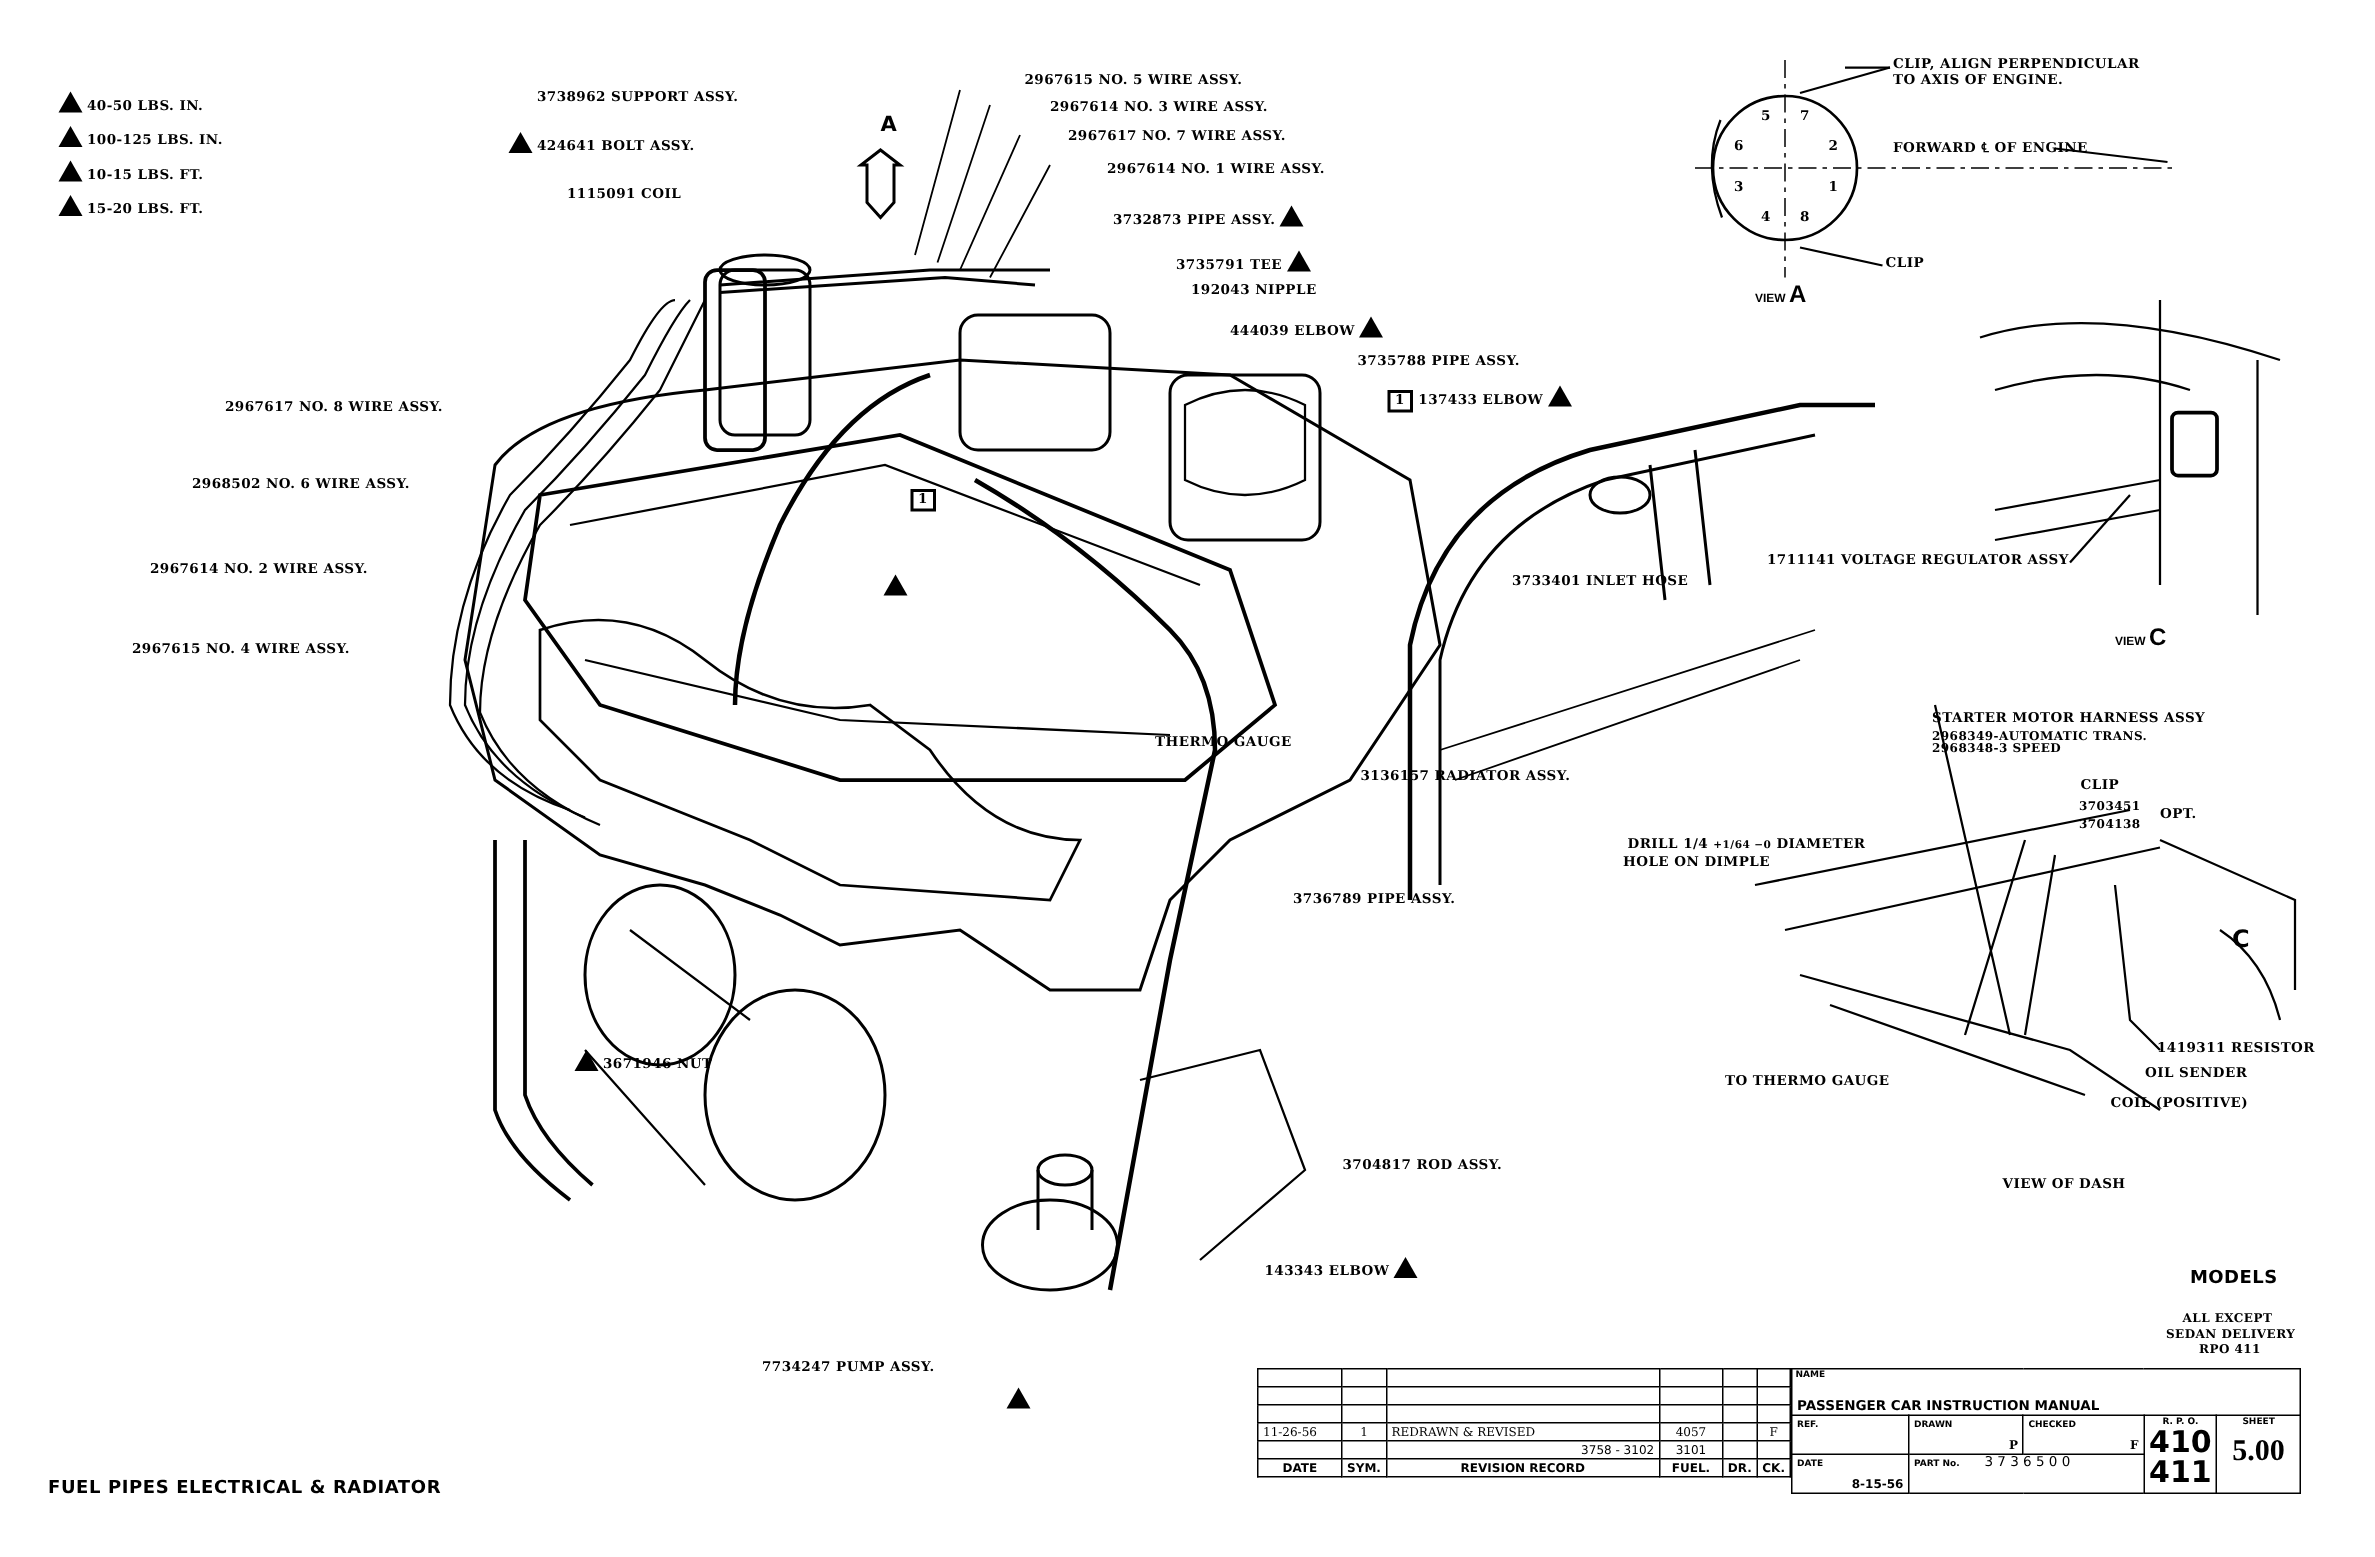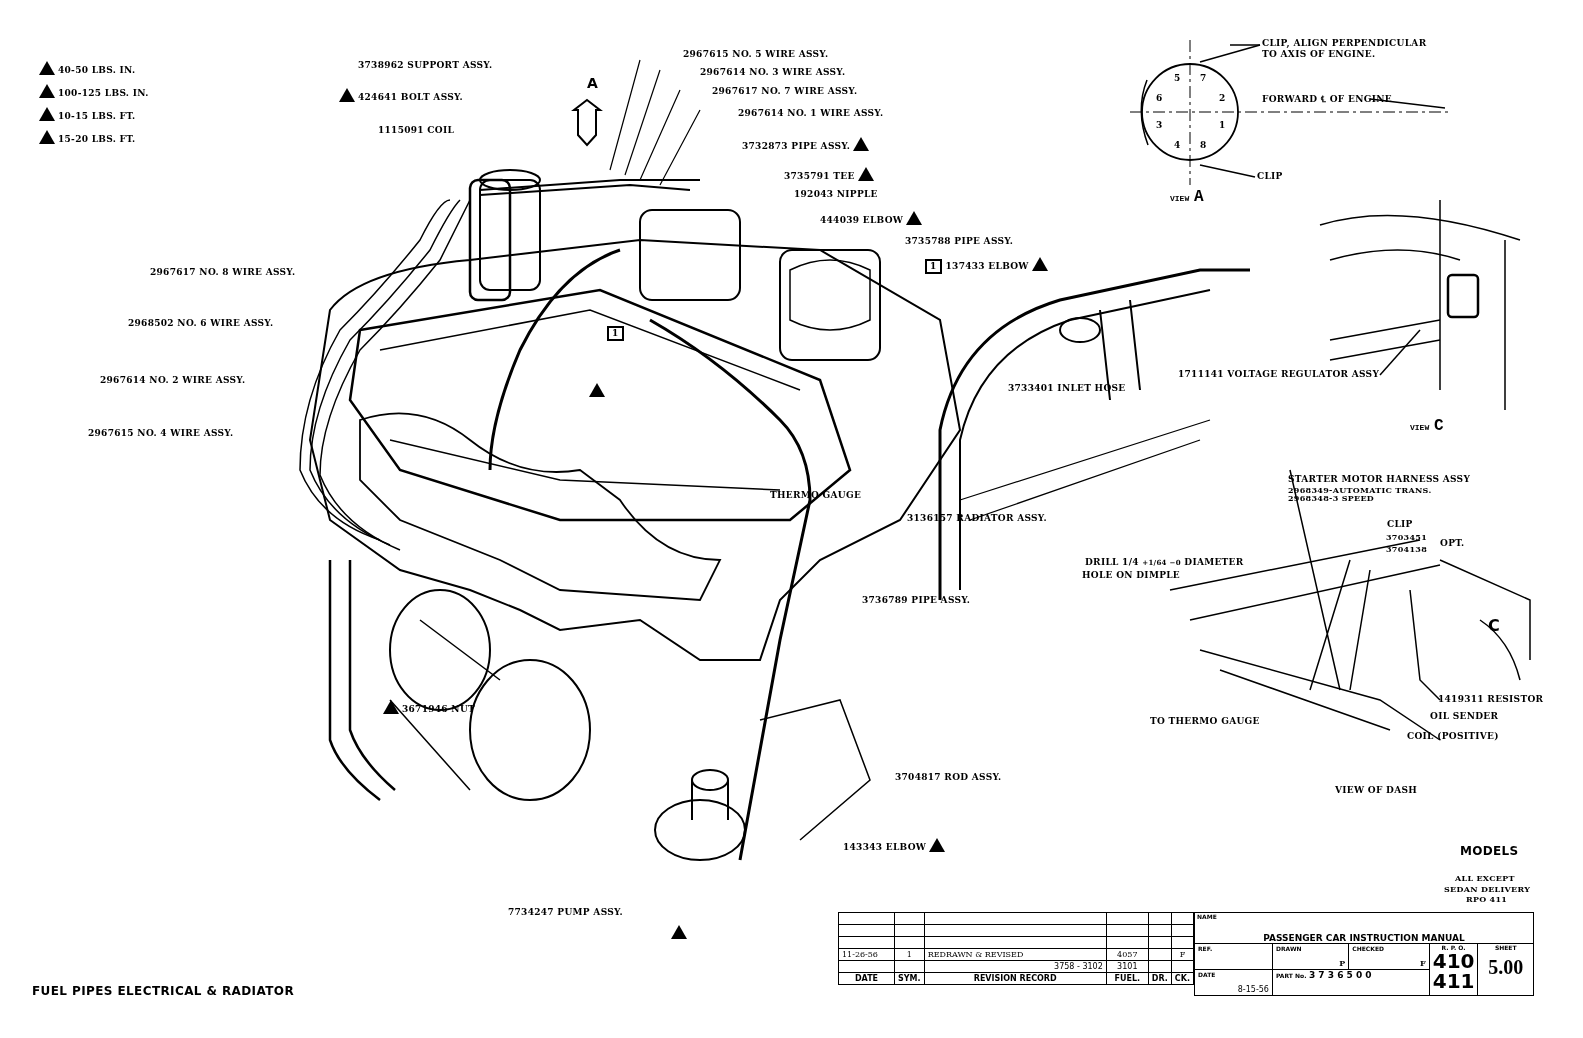--- a/index.html
+++ b/index.html
@@ -10,21 +10,21 @@
   .tri { display:inline-block; width:0; height:0; border-left:8px solid transparent;
          border-right:8px solid transparent; border-bottom:14px solid #000; vertical-align:-2px; margin:0 3px; }
   .boxnum { display:inline-block; border:2px solid #000; padding:0 3px; font-size:9px; margin-right:4px; }
   svg.art { position:absolute; left:0; top:0; }
   .legend-row { position:absolute; left:36px; }
   .title-block { position:absolute; border-collapse:collapse; font-family:"DejaVu Sans", sans-serif; }
   .title-block td { border:1.5px solid #000; padding:0 3px; font-size:8px; height:11px; vertical-align:middle; }
   .tb-head { font-size:6px; font-weight:bold; text-align:center; }
   .big { font-size:20px; font-weight:bold; font-family:"DejaVu Sans", sans-serif; line-height:20px; }
   .foot-title { position:absolute; left:32px; top:984px; font-family:"DejaVu Sans", sans-serif; font-weight:bold; font-size:12px; letter-spacing:0.4px; }
-  .view-label { position:absolute; font-family:Liberation Mono, monospace; font-weight:bold; font-size:8px; }
+  .view-label { position:absolute; font-family:Liberation Sans, sans-serif; font-weight:bold; font-size:8px; }
   .view-label b { font-size:16px; }
 </style>
 </head>
 <body>
 
 <svg class="art" width="1583" height="1038" viewBox="0 0 1583 1038" fill="none" stroke="#000" stroke-width="2">
 
   <path d="M330 310 Q360 270 470 260 L640 240 L820 250 L940 320 L960 430 L900 520 L820 560 L780 600 L760 660 L700 660 L640 620 L560 630 L520 610 L470 590 L400 570 L330 520 L310 440 Z"></path>
 
   <path d="M360 330 L600 290 L820 380 L850 470 L790 520 L560 520 L400 470 L350 400 Z" stroke-width="2.5"></path>
@@ -246,37 +246,37 @@
       <col style="width:80px">
       <col style="width:78px">
       <col style="width:82px">
       <col style="width:44px">
       <col style="width:56px">
     </colgroup>
   <tbody>
       <tr style="height:20px;">
     <td colspan="5" style="position:relative;">
       <span style="position:absolute;left:2px;top:0;font-size:6px;font-weight:bold;">NAME</span>
-      <span style="display:block;text-align:center;font-weight:bold;font-size:9px;margin-top:20px;">PASSENGER CAR INSTRUCTION MANUAL</span>
+      <span style="display:block;font-weight:bold;font-size:9px;margin-top:20px;">PASSENGER CAR INSTRUCTION MANUAL</span>
     </td>
   </tr>
   <tr style="height:26px;">
     <td style="vertical-align:top;"><span style="font-size:6px;font-weight:bold;">REF.</span></td>
     <td style="position:relative;vertical-align:top;"><span style="font-size:6px;font-weight:bold;">DRAWN</span><span style="position:absolute;right:3px;bottom:1px;font-family:'DejaVu Serif',serif;font-weight:bold;">P</span></td>
     <td style="position:relative;vertical-align:top;"><span style="font-size:6px;font-weight:bold;">CHECKED</span><span style="position:absolute;right:3px;bottom:1px;font-family:'DejaVu Serif',serif;font-weight:bold;">F</span></td>
     <td rowspan="2" style="vertical-align:top;text-align:center;">
       <div style="font-size:6px;font-weight:bold;">R. P. O.</div>
       <div class="big">410</div>
       <div class="big">411</div>
     </td>
     <td rowspan="2" style="vertical-align:top;text-align:center;">
       <div style="font-size:6px;font-weight:bold;">SHEET</div>
       <div class="big" style="margin-top:6px;font-family:Liberation Serif, serif;">5.00</div>
     </td>
   </tr>
   <tr style="height:26px;">
-    <td style="position:relative;vertical-align:top;"><span style="font-size:6px;font-weight:bold;">DATE</span><span style="position:absolute;right:3px;bottom:1px;font-weight:normal;">8-15-56</span></td>
-    <td colspan="2" style="vertical-align:top;"><span style="font-size:6px;font-weight:bold;">PART No.</span> <span style="font-weight:bold;font-size:9px;text-align:right;">3 7 3 6 5 0 0</span></td>
+    <td style="position:relative;vertical-align:top;"><span style="font-size:6px;font-weight:bold;">DATE</span><span style="position:absolute;right:3px;bottom:1px;font-weight:bold;">8-15-56</span></td>
+    <td colspan="2" style="vertical-align:top;"><span style="font-size:6px;font-weight:bold;">PART No.</span> <span style="font-weight:normal;font-size:9px;margin-left:14px;text-align:right;">3 7 3 6 5 0 0</span></td>
   </tr>
 </tbody>
   </table>
 
 <div class="foot-title">FUEL PIPES ELECTRICAL &amp; RADIATOR</div>
 
 </body></html>

